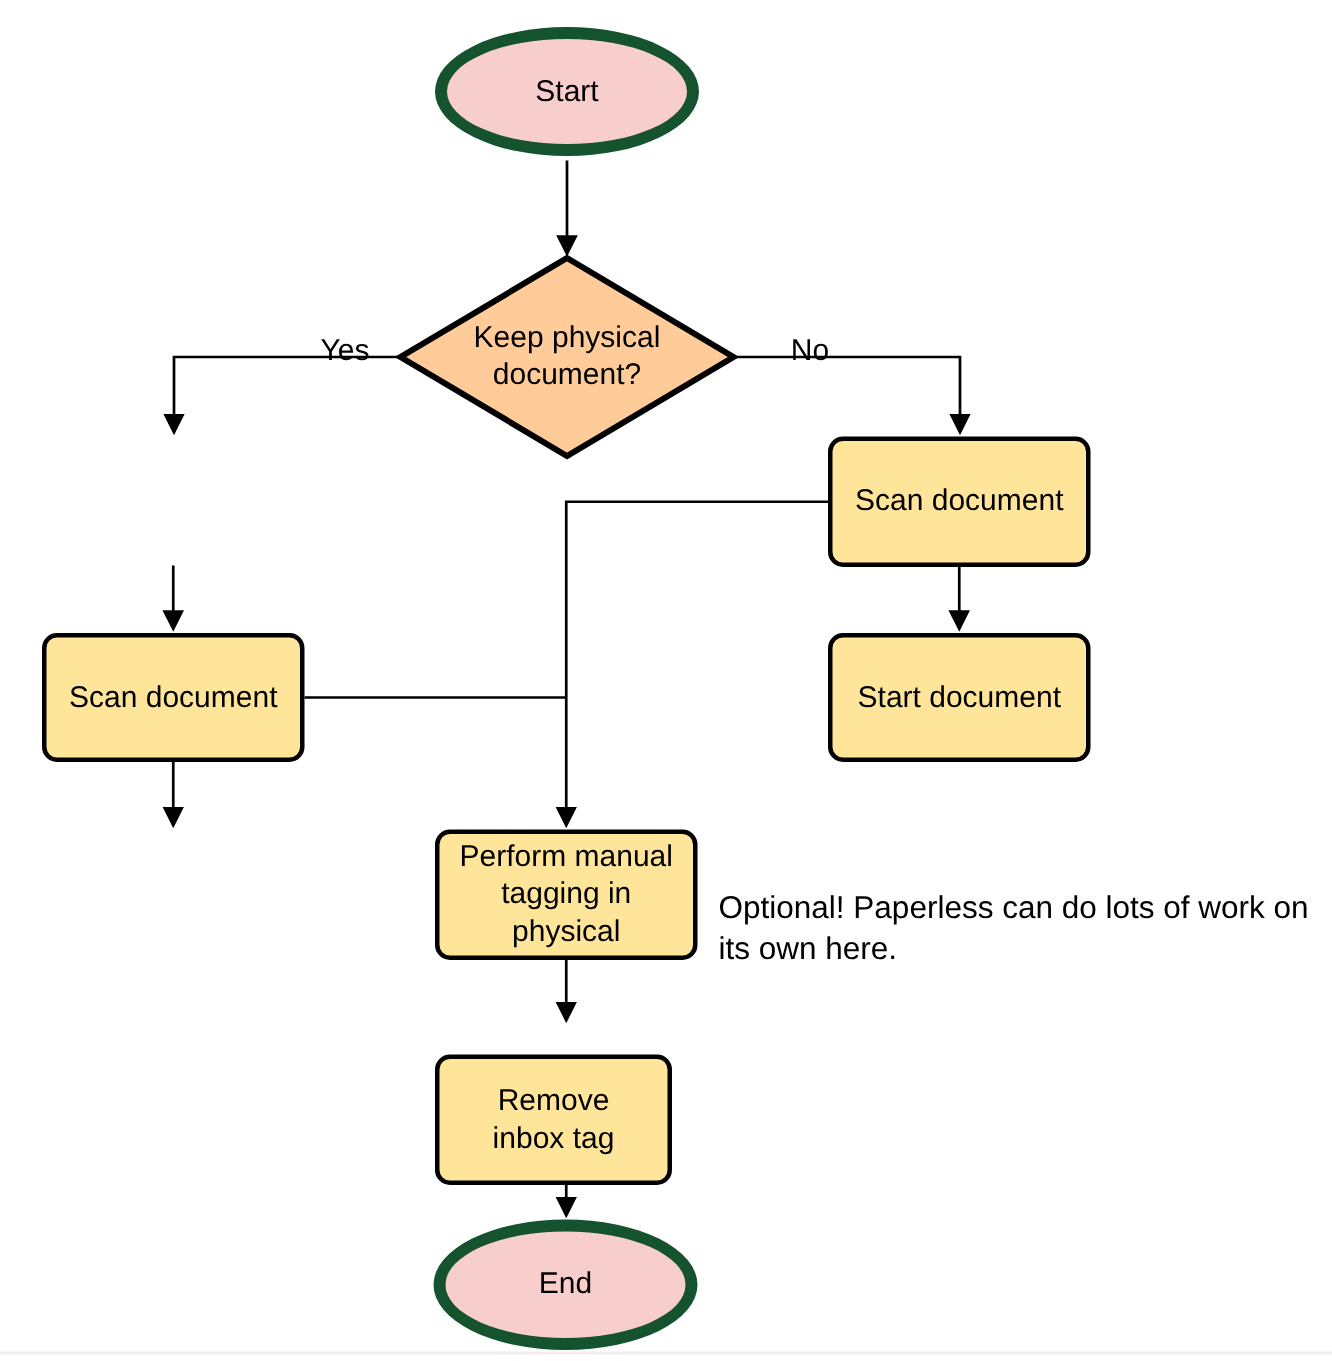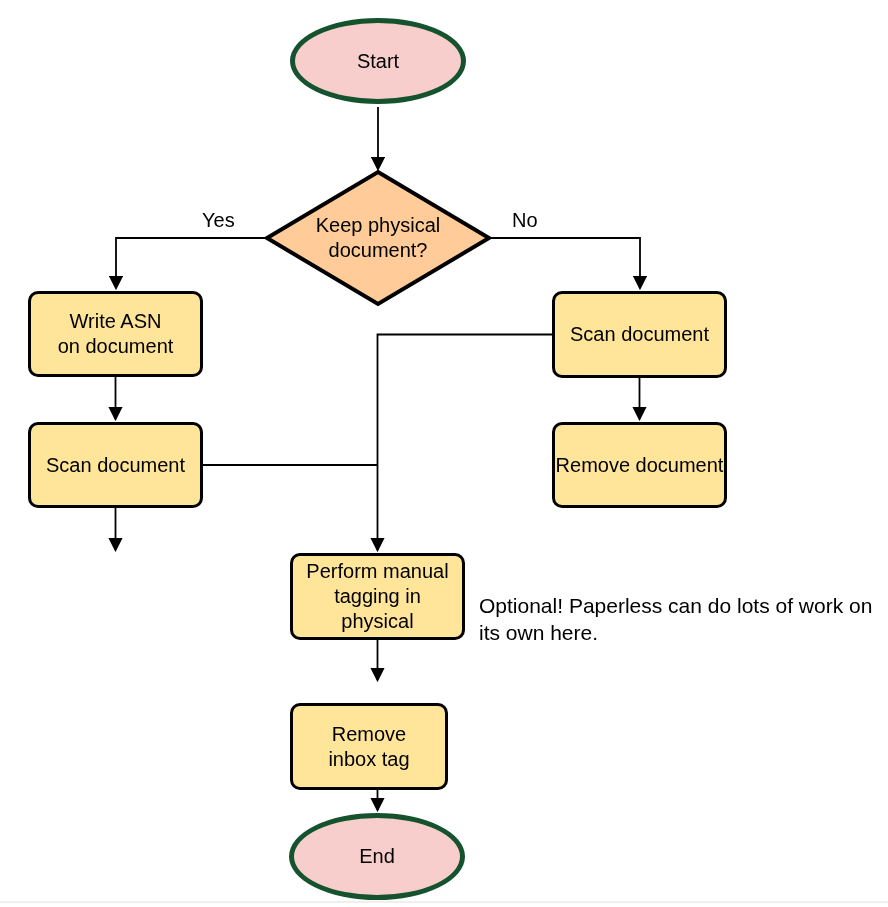--- a/index.html
+++ b/index.html
@@ -26,29 +26,31 @@
     font-size: 20px;
     line-height: 25px;
   }
   .process {
     background: #ffe599;
     border: 3px solid #000000;
     border-radius: 10px;
   }
   .terminal {
     background: #f8cecc;
-    border: 5px solid #14532d;
+    border: 8px solid #14532d;
     border-radius: 50%;
   }
   .decision-label { background: transparent; }
   .edge-label {
     position: absolute;
     font-size: 20px;
     line-height: 22px;
+    text-align: center;
     width: 56px;
+    margin-top: 14px;
   }
   .annotation {
     position: absolute;
     left: 479px;
     top: 592px;
     width: 410px;
     font-size: 21px;
     line-height: 27px;
     white-space: pre-line;
   }
@@ -87,29 +89,27 @@
 
   <div class="node terminal" style="left:290px; top:18px; width:176px; height:86px;">Start</div>
 
   <div class="node decision-label" style="left:278px; top:205px; width:200px; height:66px;">Keep physical
 document?</div>
 
   <div class="edge-label" style="left:202px; top:209px;">Yes</div>
 
   <div class="edge-label" style="left:512px; top:209px;">No</div>
 
-  <div class="node process" style="left:28px; top:291px; width:175px; height:86px;">Write ASN
-on document</div>
 
   <div class="node process" style="left:28px; top:422px; width:175px; height:86px;">Scan document</div>
 
 
   <div class="node process" style="left:552px; top:291px; width:175px; height:87px;">Scan document</div>
 
-  <div class="node process" style="left:552px; top:422px; width:175px; height:86px;">Remove document</div>
+  <div class="node process" style="left:552px; top:422px; width:175px; height:86px;">Start document</div>
 
   <div class="node process" style="left:290px; top:553px; width:175px; height:87px;">Perform manual
 tagging in
 physical</div>
 
   <div class="annotation">Optional! Paperless can do lots of work on
 its own here.</div>
 
   <div class="node process" style="left:290px; top:703px; width:158px; height:87px;">Remove
 inbox tag</div>

